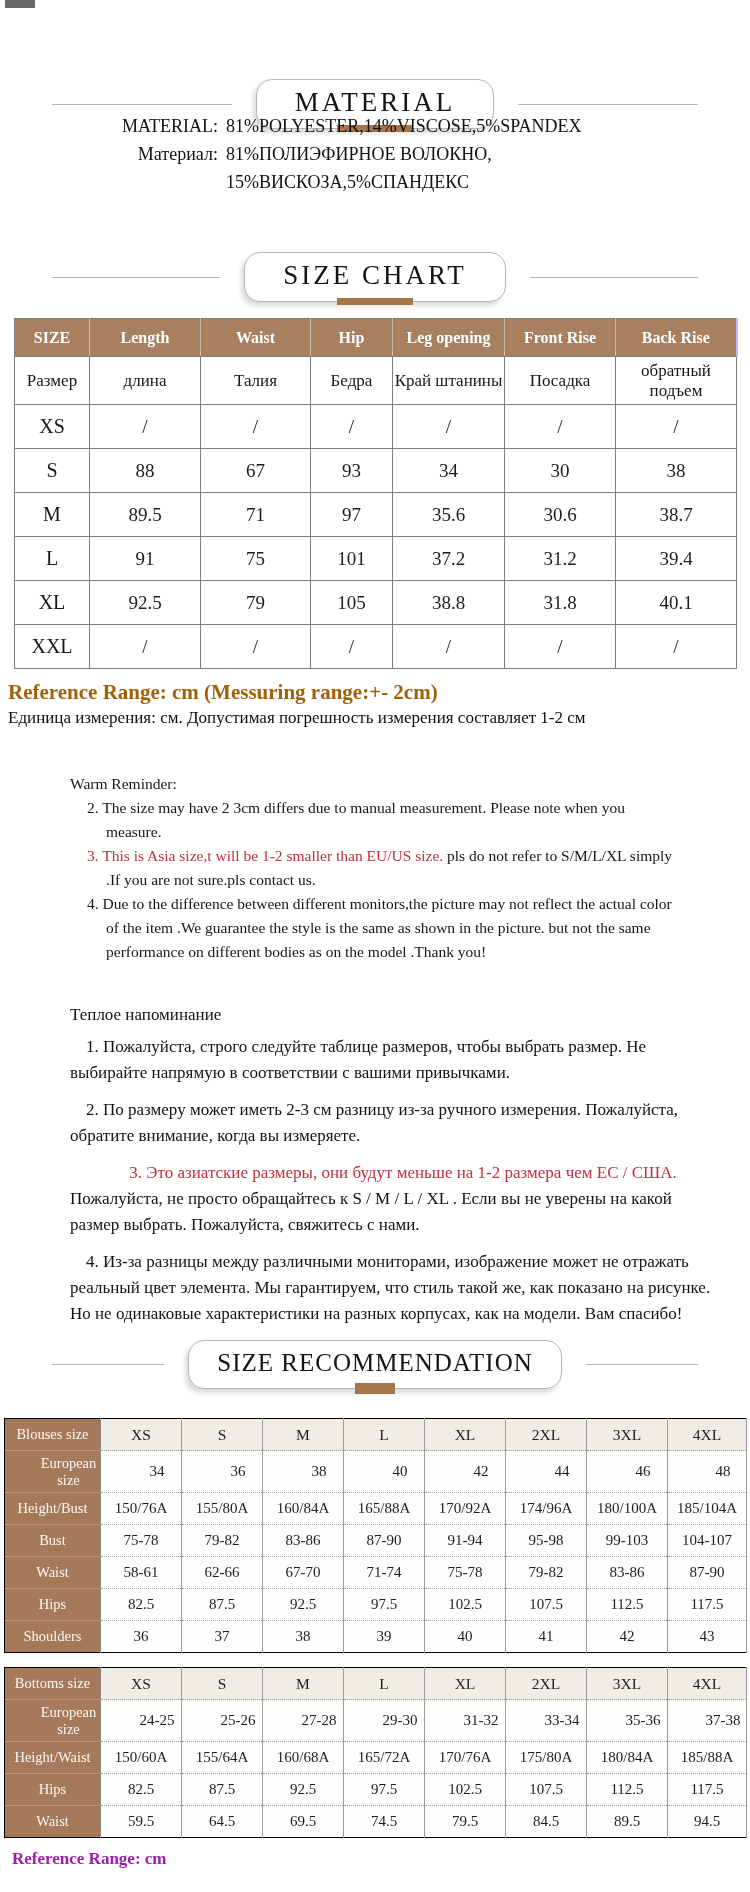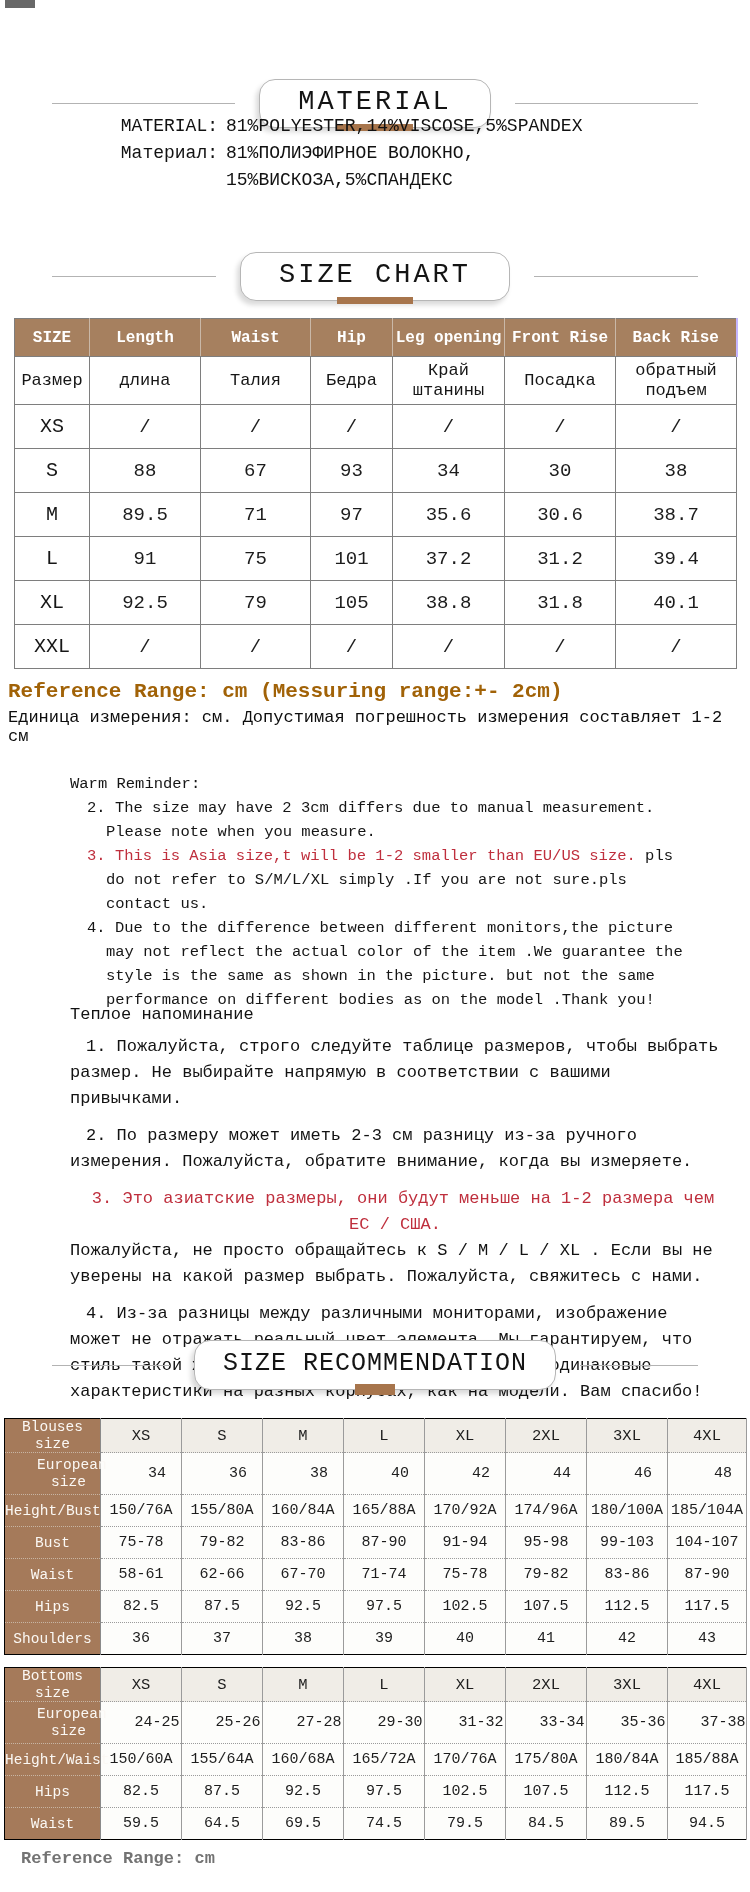--- a/index.html
+++ b/index.html
@@ -1,17 +1,17 @@
 <!DOCTYPE html>
 <html><head>
 <meta charset="utf-8">
 <style>
   html,body{margin:0;padding:0;background:#fff;}
   .page{position:relative;width:750px;height:1892px;background:#ffffff;overflow:hidden;
-        font-family:Liberation Mono, monospace;color:#1a1a1a;}
+        font-family:Liberation Serif, serif;color:#1a1a1a;}
 
   
   .corner-mark{position:absolute;top:0;left:5px;width:30px;height:8px;background:#4d4d4d;opacity:.85;}
 
   
   .sec{position:absolute;left:0;right:0;display:flex;align-items:center;margin:0 52px;}
   .sec .line{flex:1;height:1px;background:#b3b3b3;}
   .sec .box{position:relative;margin:0 24px;padding:7px 38px 10px;border:1px solid #b6b6b6;
             border-radius:16px;background:#fff;box-shadow:-3px 4px 5px rgba(0,0,0,.15);
             font-size:27px;letter-spacing:3px;color:#141414;white-space:nowrap;}
@@ -59,21 +59,21 @@
                 border-top:1px dotted #c7b5a4;border-bottom:1px dotted #c7b5a4;border-right:1px solid #8a8a8a;}
   .rec-table td{font-size:15px;color:#1d1d1d;border:1px solid #9b9b9b;
                 border-top-style:dotted;border-bottom-style:dotted;background:#fdfdfb;}
   .rec-table tr:first-child td{background:#f0ede7;font-size:15.5px;}
   .rec-table tr th{height:31px;}
   .rec-table tr td{height:31px;}
   .rec-table tr:nth-child(2) th,.rec-table tr:nth-child(2) td{height:41px;padding-left:32px;}
   .blouses{top:1418px;}
   .bottoms{top:1667px;}
 
-  .footer-ref{position:absolute;top:1849px;left:21px;font-size:17px;font-weight:bold;color:#737373;}
+  .footer-ref{position:absolute;top:1849px;left:12px;font-size:17px;font-weight:bold;color:#a21caf;}
 </style>
 </head>
 <body>
 
 <div class="page">
 
   <div class="corner-mark"></div>
 
   <div class="sec" style="top:79px;">
     <div class="line"></div>

